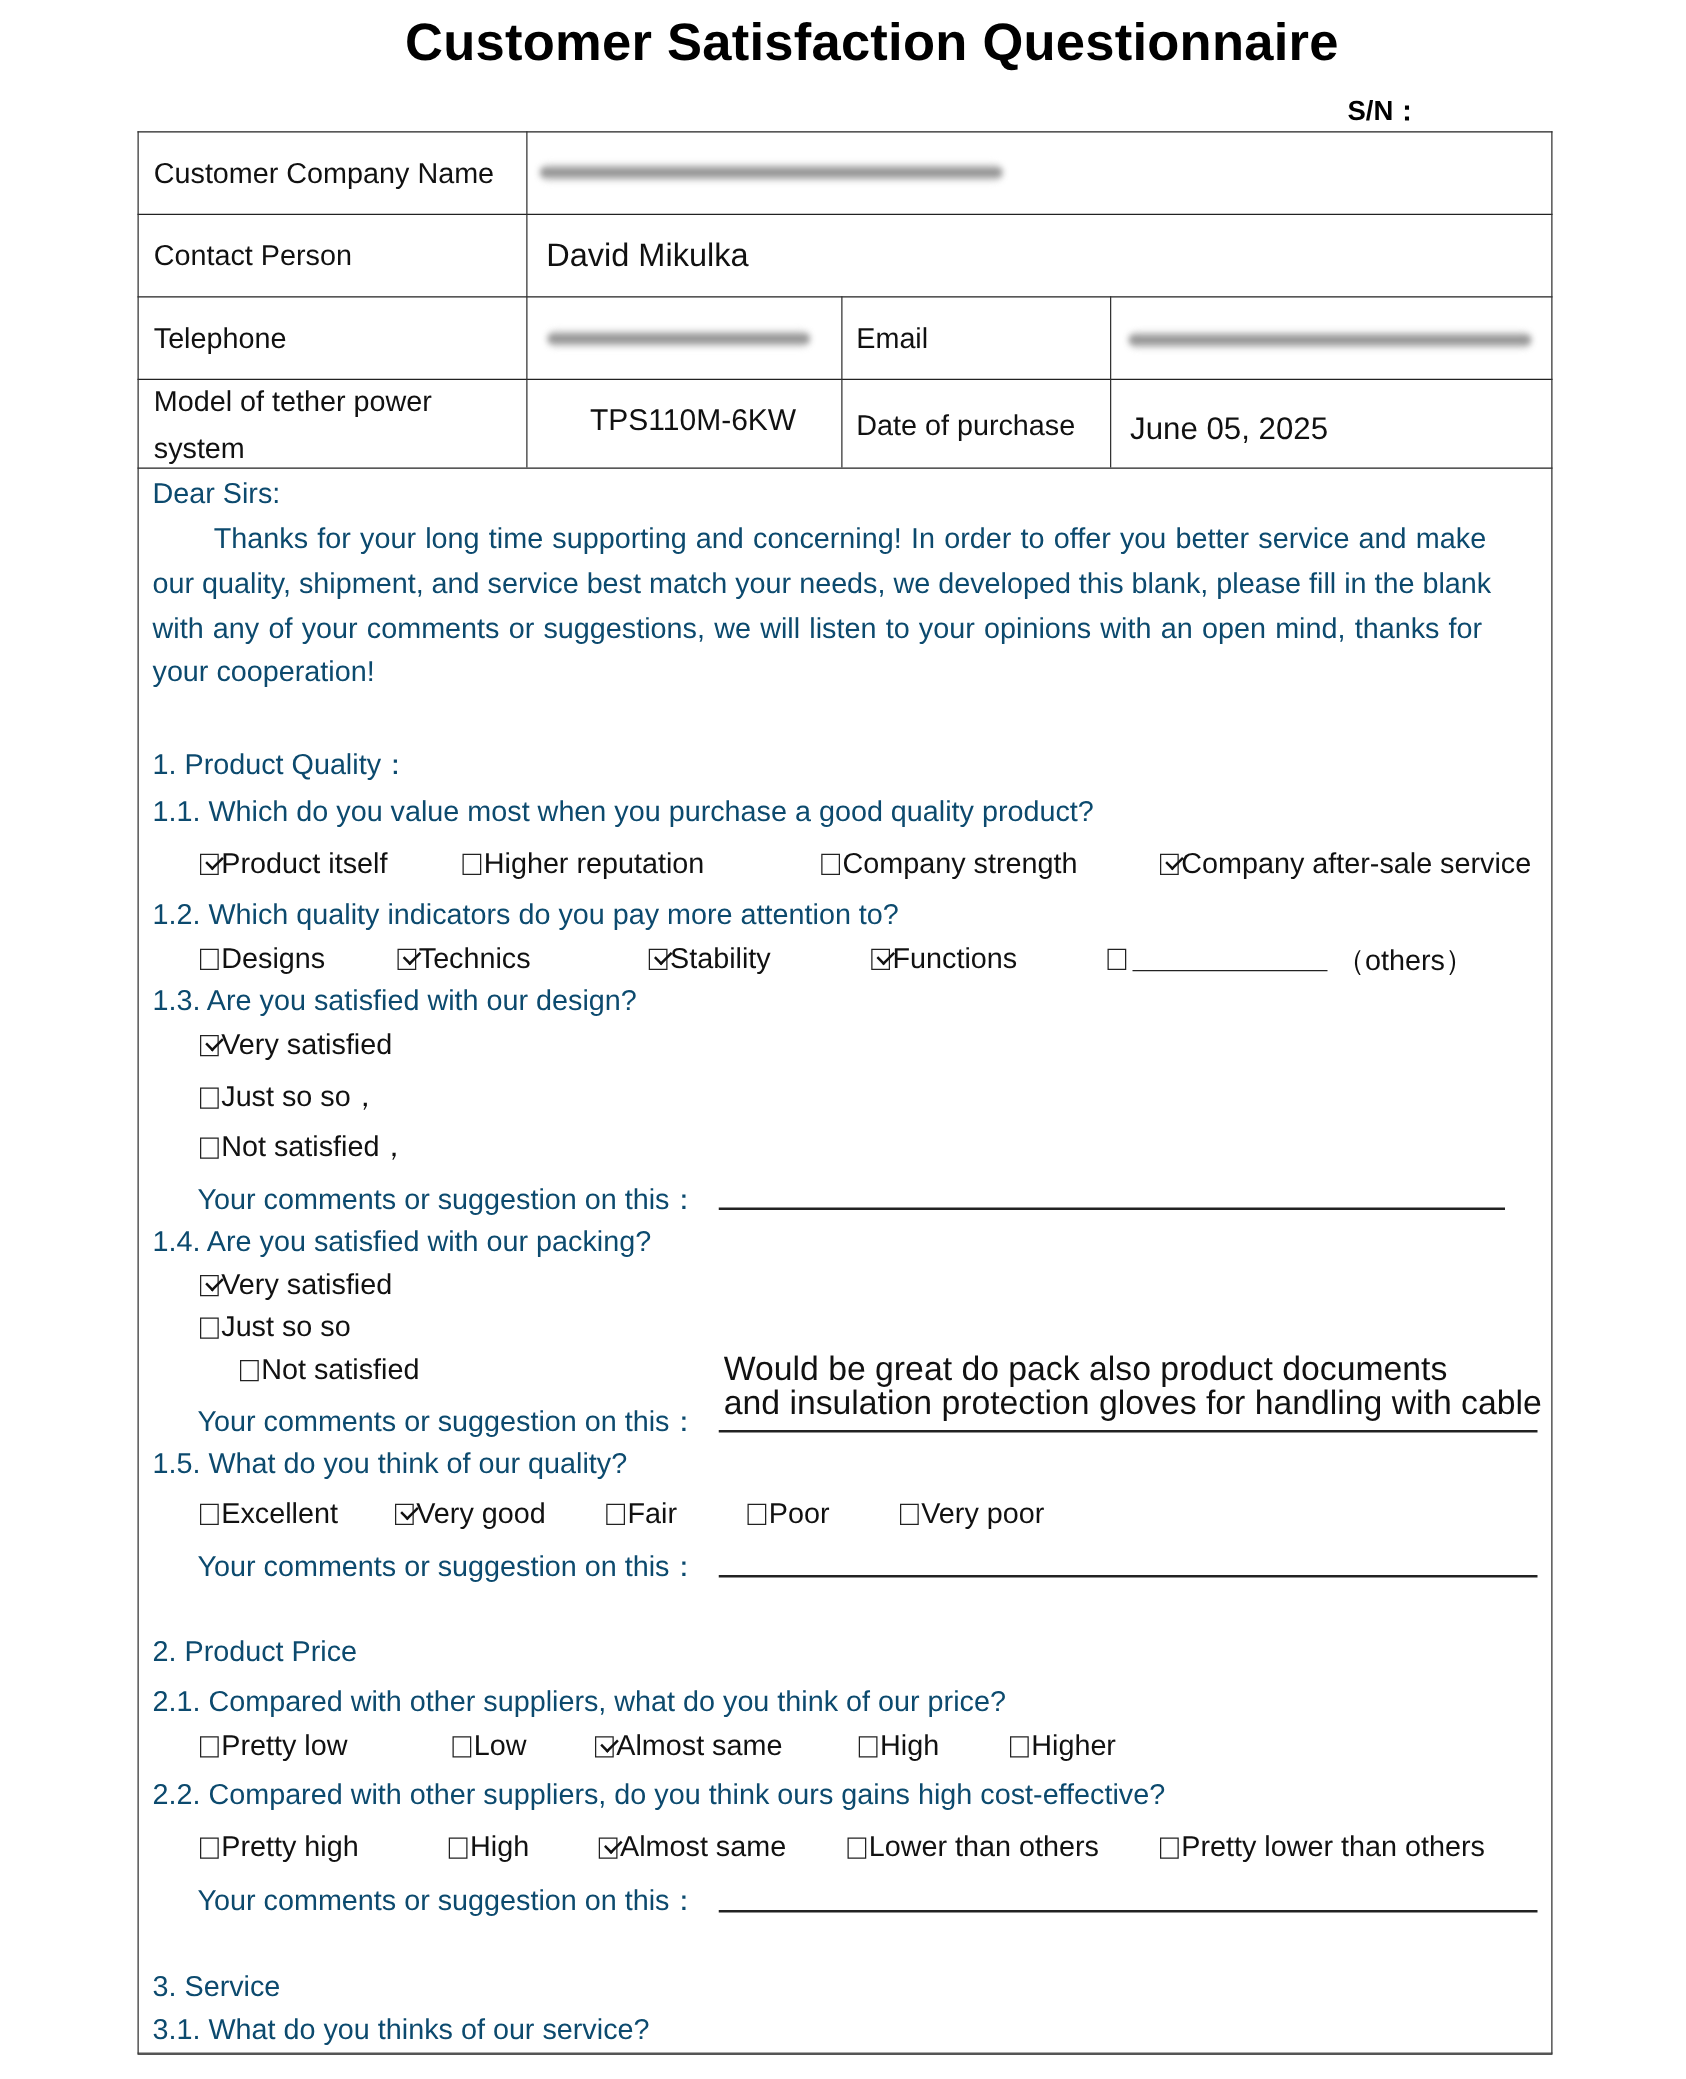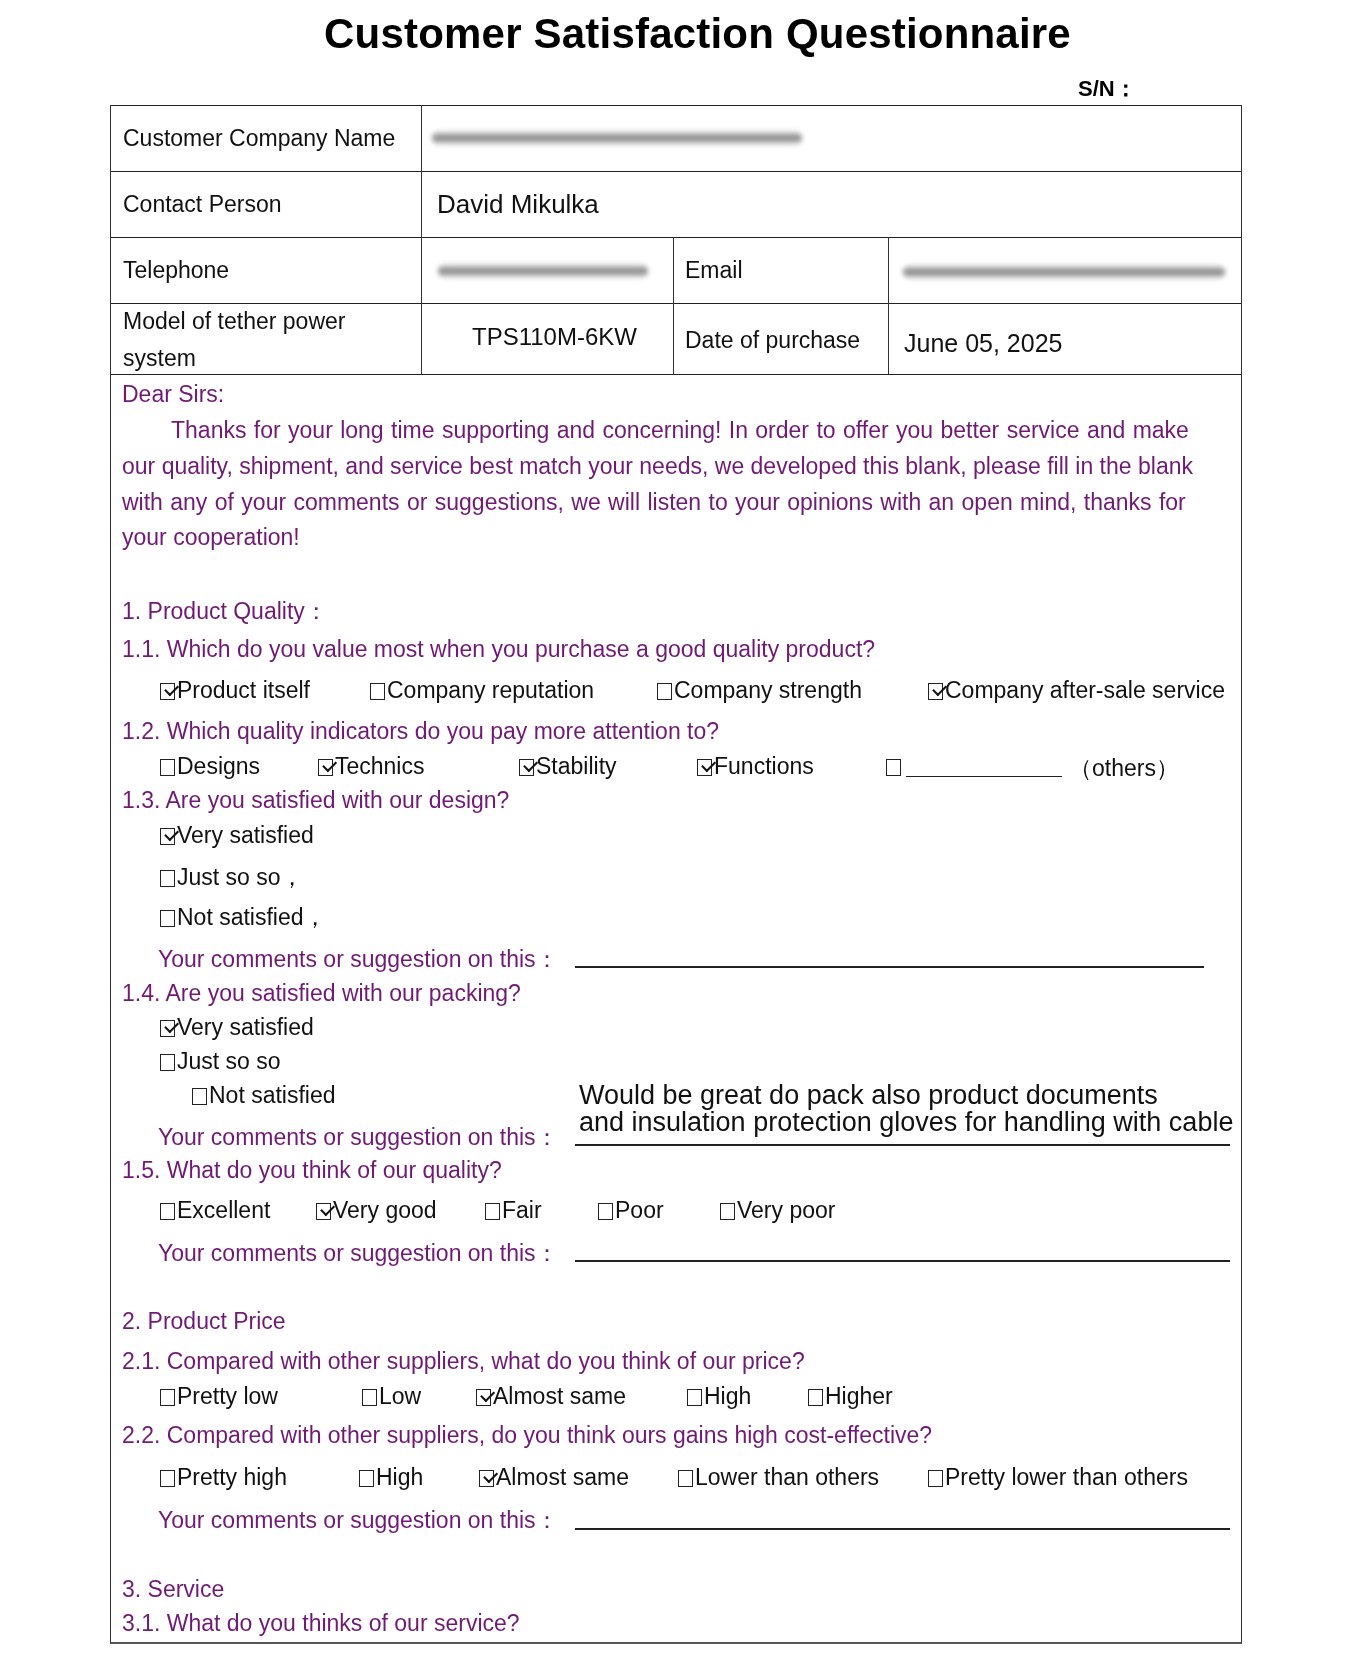--- a/index.html
+++ b/index.html
@@ -8,21 +8,21 @@
   .abs { position:absolute; white-space:nowrap;padding-left:23px; }
   #title { left:0; width:1349px; top:10px; text-align:center; font-size:42px; font-weight:bold; color:#000; letter-spacing:0.2px; }
   #sn { left:1055px; top:74px; font-size:22px; font-weight:bold; color:#000; }
   .hline { position:absolute; height:0; border-top:1.6px solid #222; }
   .vline { position:absolute; width:0; border-left:1.4px solid #333; }
   .cell { position:absolute; font-size:23px; color:#111; white-space:nowrap; }
   .val  { font-size:26px; }
   .blur { position:absolute; height:14px; border-radius:7px;
           background:linear-gradient(180deg,#e8e8e8 0%,#9a9a9a 30%,#6a6a6a 50%,#9a9a9a 70%,#e8e8e8 100%);
           filter:blur(2.5px); opacity:0.85; }
-  .line { position:absolute; left:122px; font-size:23px; color:#701a75; white-space:nowrap; }
+  .line { position:absolute; left:122px; font-size:23px; color:#0c4a6e; white-space:nowrap; }
   .ind { left:158px; }
   .opt { position:absolute; font-size:23px; white-space:nowrap; color:#111; }
   .box { display:inline-block; width:15px; height:17px; border:1.3px solid #222; vertical-align:-2px; margin-right:2px; position:relative; box-sizing:border-box; }
   .box.checked::after { content:""; position:absolute; left:2px; top:0px; width:11px; height:6px;
           border-left:2px solid #111; border-bottom:2px solid #111; transform:rotate(-45deg) translate(1px,2px); }
   .uline { position:absolute; border-top:2px solid #222; height:0; }
   .hand { position:absolute; font-size:27px; color:#111; white-space:nowrap; }
 </style>
 </head>
 <body>
@@ -64,21 +64,21 @@
 <div class="line" style="top:381px;">Dear Sirs:</div>
 <div class="line" style="top:417px;left:171px;word-spacing:1px;">Thanks for your long time supporting and concerning! In order to offer you better service and make</div>
 <div class="line" style="top:453px;">our quality, shipment, and service best match your needs, we developed this blank, please fill in the blank</div>
 <div class="line" style="top:489px;word-spacing:1px;">with any of your comments or suggestions, we will listen to your opinions with an open mind, thanks for</div>
 <div class="line" style="top:524px;">your cooperation!</div>
 
 <div class="line" style="top:596px;">1. Product Quality：</div>
 <div class="line" style="top:636px;">1.1. Which do you value most when you purchase a good quality product?</div>
 <div>
   <div class="opt" style="left:160px;top:677px;"><span class="box checked"></span><span>Product itself</span></div>
-  <div class="opt" style="left:370px;top:677px;"><span class="box"></span><span>Company reputation</span></div>
+  <div class="opt" style="left:370px;top:677px;"><span class="box"></span><span>Higher reputation</span></div>
   <div class="opt" style="left:657px;top:677px;"><span class="box"></span><span>Company strength</span></div>
   <div class="opt" style="left:912px;top:677px;margin-left:16px;"><span class="box checked"></span><span>Company after-sale service</span></div>
 </div>
 
 <div class="line" style="top:718px;text-align:center;">1.2. Which quality indicators do you pay more attention to?</div>
 <div>
   <div class="opt" style="left:160px;top:753px;"><span class="box"></span><span>Designs</span></div>
   <div class="opt" style="left:318px;top:753px;"><span class="box checked"></span><span>Technics</span></div>
   <div class="opt" style="left:519px;top:753px;"><span class="box checked"></span><span>Stability</span></div>
   <div class="opt" style="left:697px;top:753px;text-align:right;"><span class="box checked"></span><span>Functions</span></div>

